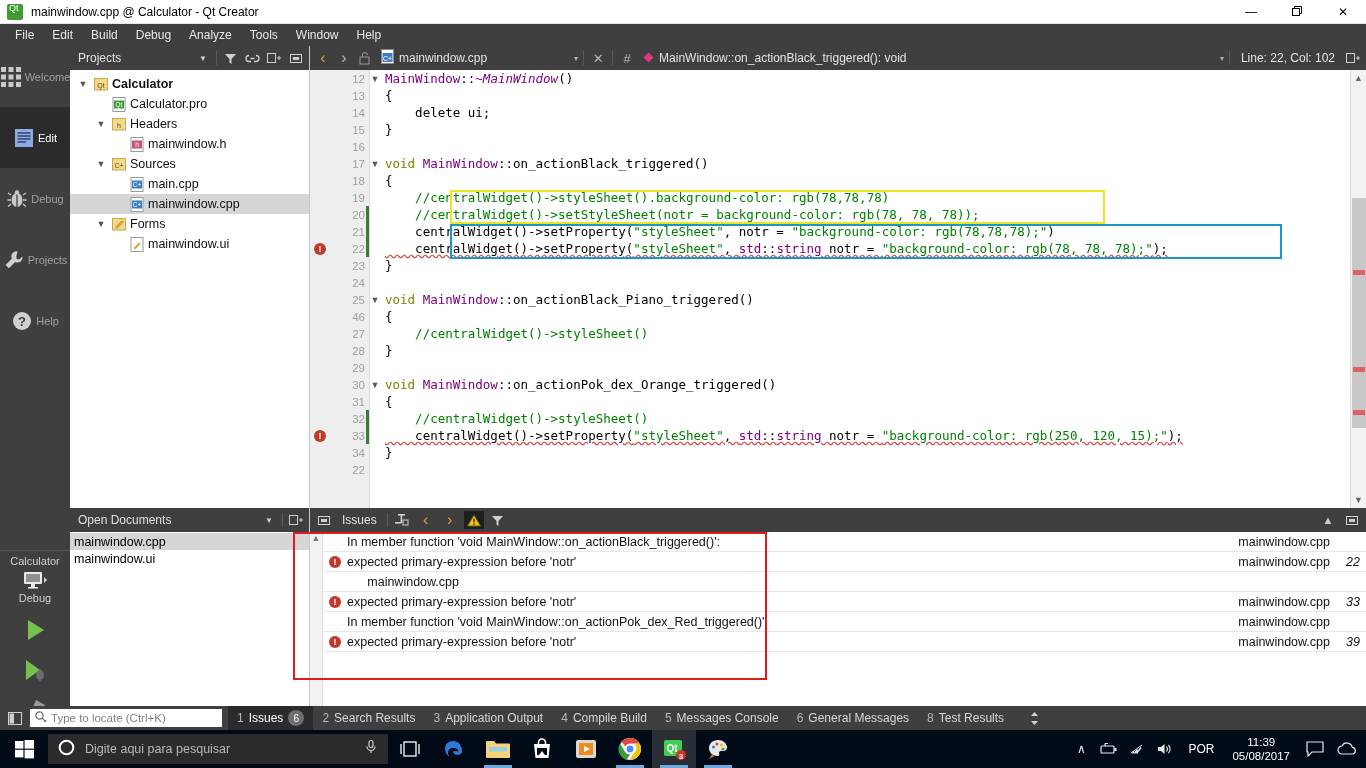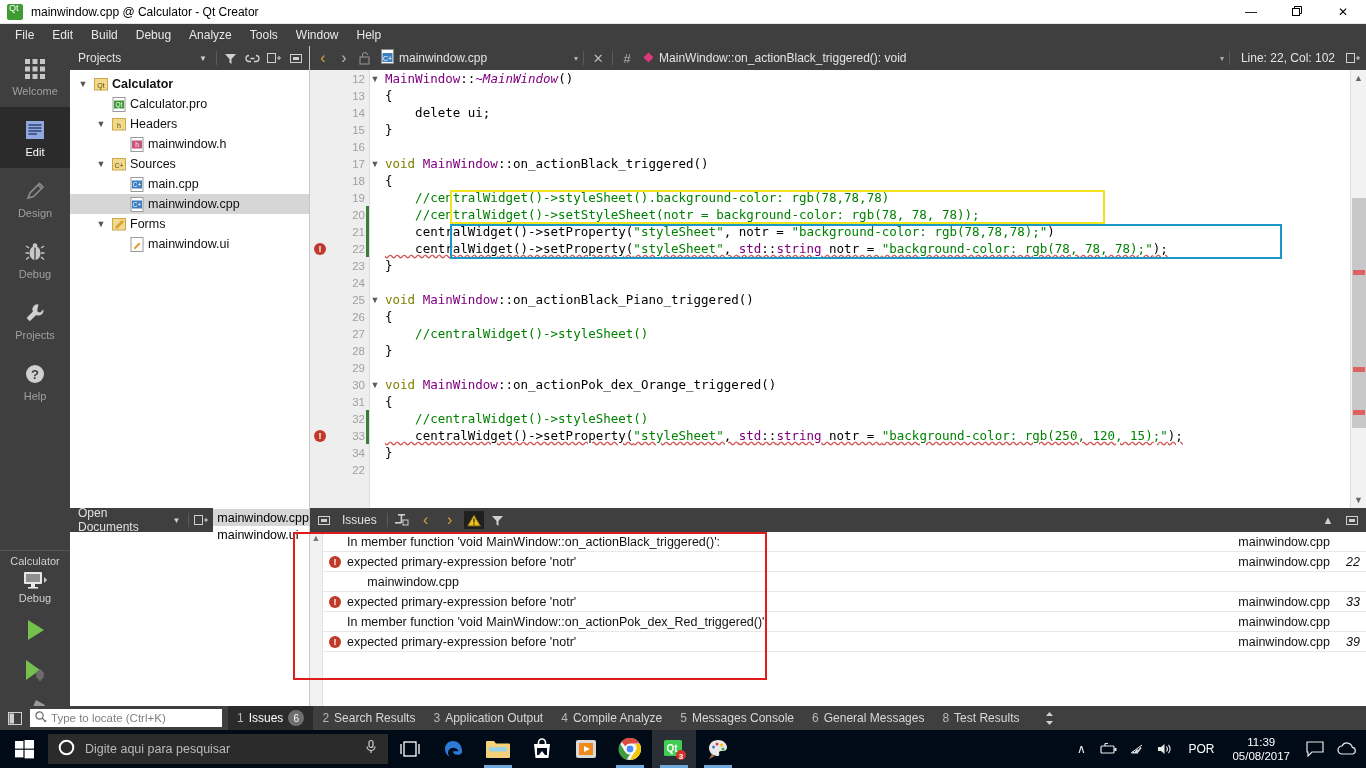--- a/index.html
+++ b/index.html
@@ -23,21 +23,21 @@
   #menubar { height:22px; background:#3f3f3f; display:flex; align-items:center;
              padding-left:6px; }
   #menubar .mi { font-size:12px; color:#e8e8e8; padding:2px 9px; }
 
   
   #main { position:absolute; top:46px; left:0; right:0; bottom:38px; display:flex; }
 
   
   #modebar { width:70px; background:#3f3f3f; display:flex; flex-direction:column;
              flex:none; position:relative; }
-  .mode { height:61px; display:flex; flex-direction:column; align-items:center;
+  .mode { height:61px; display:flex; align-items:center;
           justify-content:center; color:#a0a0a0; font-size:11px; gap:3px; }
   .mode.active { background:#2b2b2b; color:#ffffff; }
   .mode .glyph { height:26px; display:flex; align-items:center; justify-content:center; }
   .modespacer { flex:1 1 auto; }
   #runcol { border-top:1px solid #555; padding-top:4px; display:flex;
             flex-direction:column; align-items:center; }
   #runcol .kitname { font-size:11px; color:#d0d0d0; margin-bottom:2px; }
   #runcol .kitbox { display:flex; align-items:center; gap:3px; }
   #runcol .kitlabel { font-size:11px; color:#d0d0d0; margin:1px 0 6px 0; }
   .runbtn { height:40px; display:flex; align-items:center; justify-content:center; width:100%; }
@@ -112,21 +112,21 @@
   
   #edscroll { width:16px; flex:none; background:#f2f2f2; border-left:1px solid #ddd;
               position:relative; }
   #edscroll .arrowbtn { height:16px; display:flex; align-items:center;
                         justify-content:center; color:#666; font-size:9px; }
   #edscroll .thumb { position:absolute; left:1px; width:14px; background:#c8c8c8; }
   #edscroll .mark { position:absolute; left:2px; width:12px; height:5px; background:#e06161; }
 
   
   #bottom { height:222px; flex:none; display:flex; }
-  #opendocs { width:240px; flex:none; display:flex; flex-direction:row;
+  #opendocs { width:240px; flex:none; display:flex; flex-direction:column;
               border-right:1px solid #c8c8c8; background:#fff; }
   #opendocs .list { flex:1; font-size:12.5px; padding-top:1px; }
   #opendocs .orow { height:17px; display:flex; align-items:center; padding-left:4px; }
   #opendocs .orow.sel { background:#d6d6d6; }
 
   #issuespane { flex:1; display:flex; flex-direction:column; min-width:0;
                 background:#fff; }
   #issueshdr { height:24px; background:#3f3f3f; display:flex; align-items:center;
                padding:0 4px; gap:4px; }
   #issueshdr .ititle { font-size:12px; color:#e0e0e0; padding:0 6px 0 4px; }
@@ -251,29 +251,20 @@
             <line x1="4.5" y1="6" x2="17.5" y2="6"></line>
             <line x1="4.5" y1="9" x2="17.5" y2="9"></line>
             <line x1="4.5" y1="12" x2="17.5" y2="12"></line>
             <line x1="4.5" y1="15" x2="13" y2="15"></line>
           </g>
         </svg>
       </div>
       <span>Edit</span>
     </div>
 
-    <div class="mode">
-      <div class="glyph">
-        <svg width="22" height="22" viewBox="0 0 22 22">
-          <path d="M4 18 L6 13 L15.5 3.5 L19 7 L9.5 16.5 Z" fill="none" stroke="#8c8c8c" stroke-width="1.6"></path>
-          <line x1="14" y1="5" x2="17.5" y2="8.5" stroke="#8c8c8c" stroke-width="1.6"></line>
-        </svg>
-      </div>
-      <span>Design</span>
-    </div>
 
     <div class="mode">
       <div class="glyph">
         <svg width="22" height="22" viewBox="0 0 22 22">
           <ellipse cx="11" cy="12" rx="5.5" ry="7" fill="#c8c8c8"></ellipse>
           <rect x="10.2" y="5" width="1.6" height="14" fill="#5a5a5a"></rect>
           <path d="M5 7 L2 5 M17 7 L20 5 M5 12 L1.5 12 M17 12 L20.5 12 M5 16 L2 18.5 M17 16 L20 18.5" stroke="#c8c8c8" stroke-width="1.3" fill="none"></path>
           <circle cx="11" cy="4.5" r="2.2" fill="#c8c8c8"></circle>
         </svg>
       </div>
@@ -511,21 +502,21 @@
               <div class="gl">20</div>
               <div class="chgbar" style="top: 136px; height: 17px;"></div>
               <div class="gl">21</div>
               <div class="chgbar" style="top: 153px; height: 17px;"></div>
               <div class="gl">22</div>
               <div class="errmark" style="top: 172.5px;">!</div>
               <div class="chgbar" style="top: 170px; height: 17px;"></div>
               <div class="gl">23</div>
               <div class="gl">24</div>
               <div class="gl">25<span class="fold">▼</span></div>
-              <div class="gl">26</div>
+              <div class="gl">46</div>
               <div class="gl">27</div>
               <div class="gl">28</div>
               <div class="gl">29</div>
               <div class="gl">30<span class="fold">▼</span></div>
               <div class="gl">31</div>
               <div class="gl">32</div>
               <div class="chgbar" style="top: 340px; height: 17px;"></div>
               <div class="gl">33</div>
               <div class="errmark" style="top: 359.5px;">!</div>
               <div class="chgbar" style="top: 357px; height: 17px;"></div>
@@ -698,21 +689,21 @@
       <div class="outtab">
         <span class="num">2</span>
         <span>Search Results</span>
       </div>
       <div class="outtab">
         <span class="num">3</span>
         <span>Application Output</span>
       </div>
       <div class="outtab">
         <span class="num">4</span>
-        <span>Compile Analyze</span>
+        <span>Compile Build</span>
       </div>
       <div class="outtab">
         <span class="num">5</span>
         <span>Messages Console</span>
       </div>
       <div class="outtab">
         <span class="num">6</span>
         <span>General Messages</span>
       </div>
       <div class="outtab">

